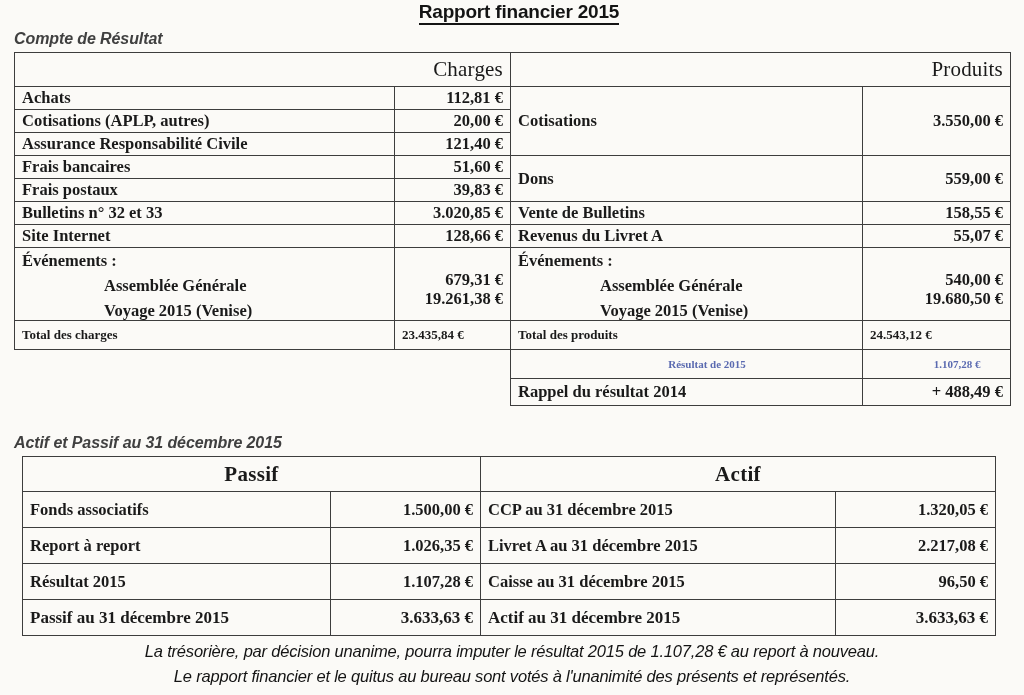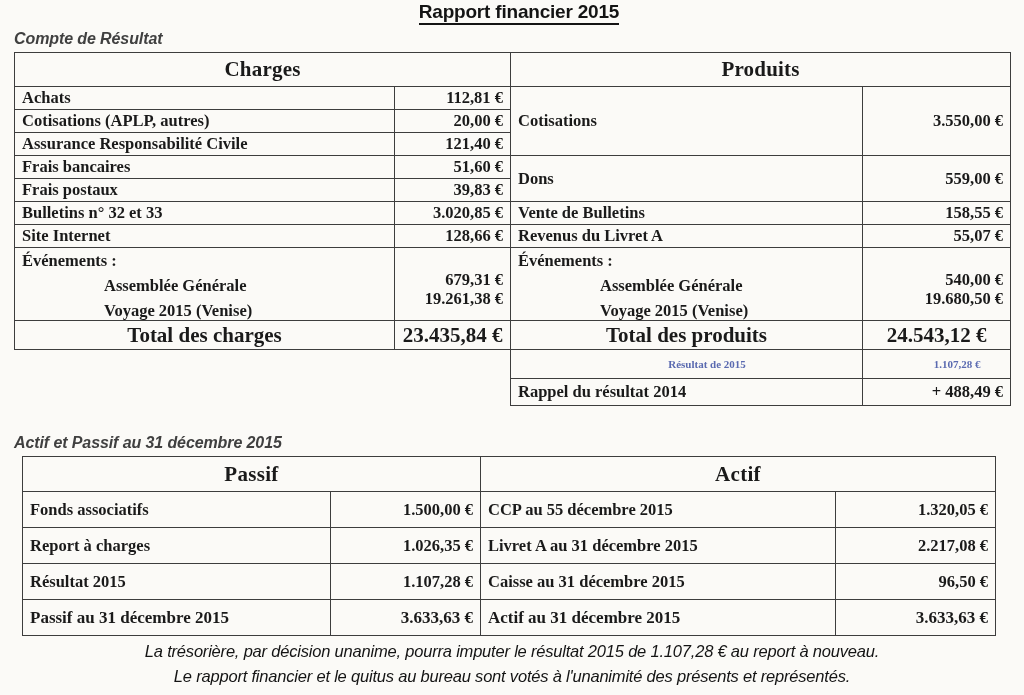--- a/index.html
+++ b/index.html
@@ -62,32 +62,32 @@
     padding: 0 7px;
     vertical-align: middle;
     background: #fbfaf7;
     white-space: nowrap;
     overflow: hidden;
   }
 
   
   #t1 { top: 52px; left: 14px; width: 996px; }
   #t1 .hd {
-    text-align: center;
+    text-align: right;
     font-size: 21px;
-    font-weight: bold;
+    font-weight: normal;
     height: 33px;
     letter-spacing: 0.2px;
   }
   #t1 td { font-size: 16.5px; height: 22px; }
   #t1 .amt { text-align: right; }
   #t1 .tot {
     font-weight: bold;
-    font-size: 21px;
-    text-align: center;
+    font-size: 13px;
+    text-align: left;
     height: 28px;
   }
   #t1 .res {
     font-weight: bold;
     font-size: 11px;
     text-align: center;
     height: 28px;
     padding-left: 48px;
   }
   #t1 .blank { border: none; background: transparent; }
@@ -238,25 +238,25 @@
         <col style="width:160px">
     </colgroup>
     <tbody>
       <tr>
         <td class="hd" colspan="2">Passif</td>
         <td class="hd" colspan="2">Actif</td>
       </tr>
       <tr>
         <td>Fonds associatifs</td>
         <td class="amt">1.500,00 €</td>
-        <td>CCP au 55 décembre 2015</td>
+        <td>CCP au 31 décembre 2015</td>
         <td class="amt">1.320,05 €</td>
       </tr>
       <tr>
-        <td>Report à charges</td>
+        <td>Report à report</td>
         <td class="amt">1.026,35 €</td>
         <td>Livret A au 31 décembre 2015</td>
         <td class="amt">2.217,08 €</td>
       </tr>
       <tr>
         <td>Résultat 2015</td>
         <td class="amt">1.107,28 €</td>
         <td>Caisse au 31 décembre 2015</td>
         <td class="amt">96,50 €</td>
       </tr>

